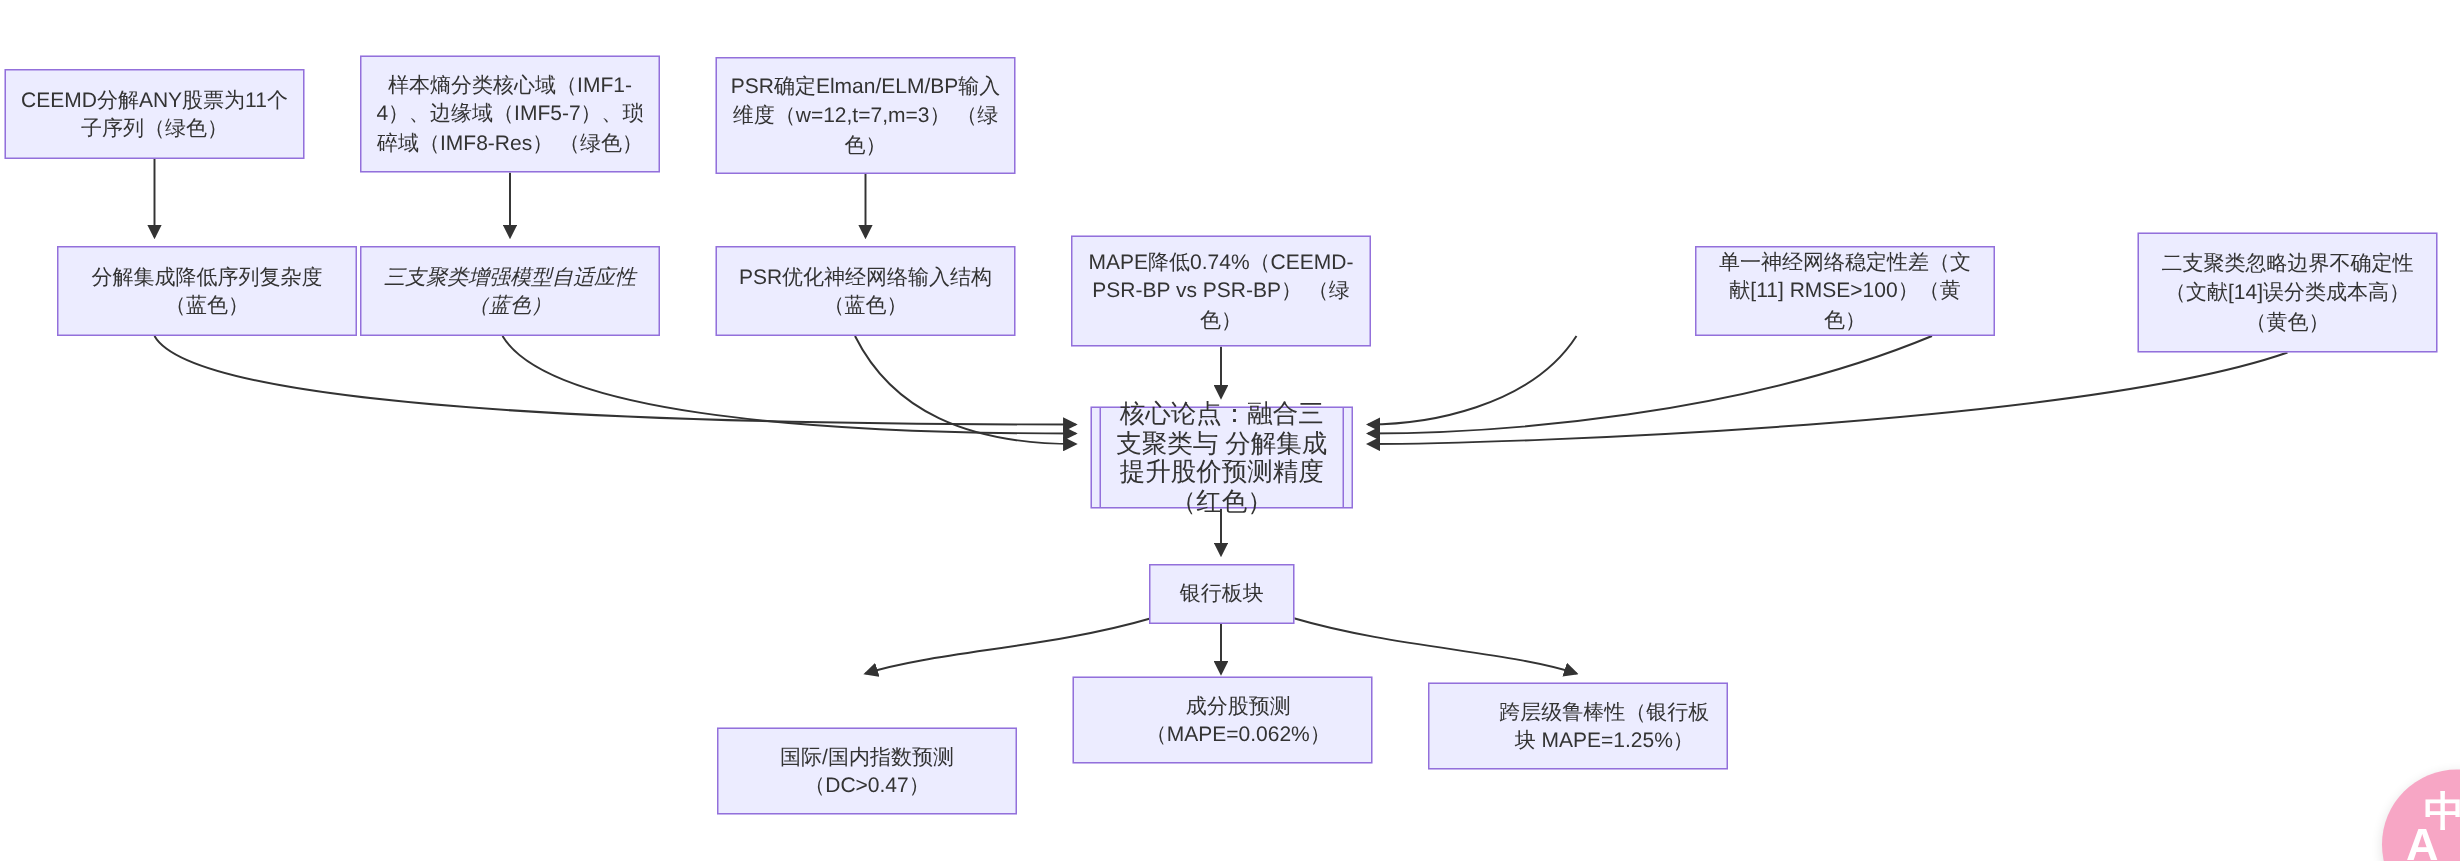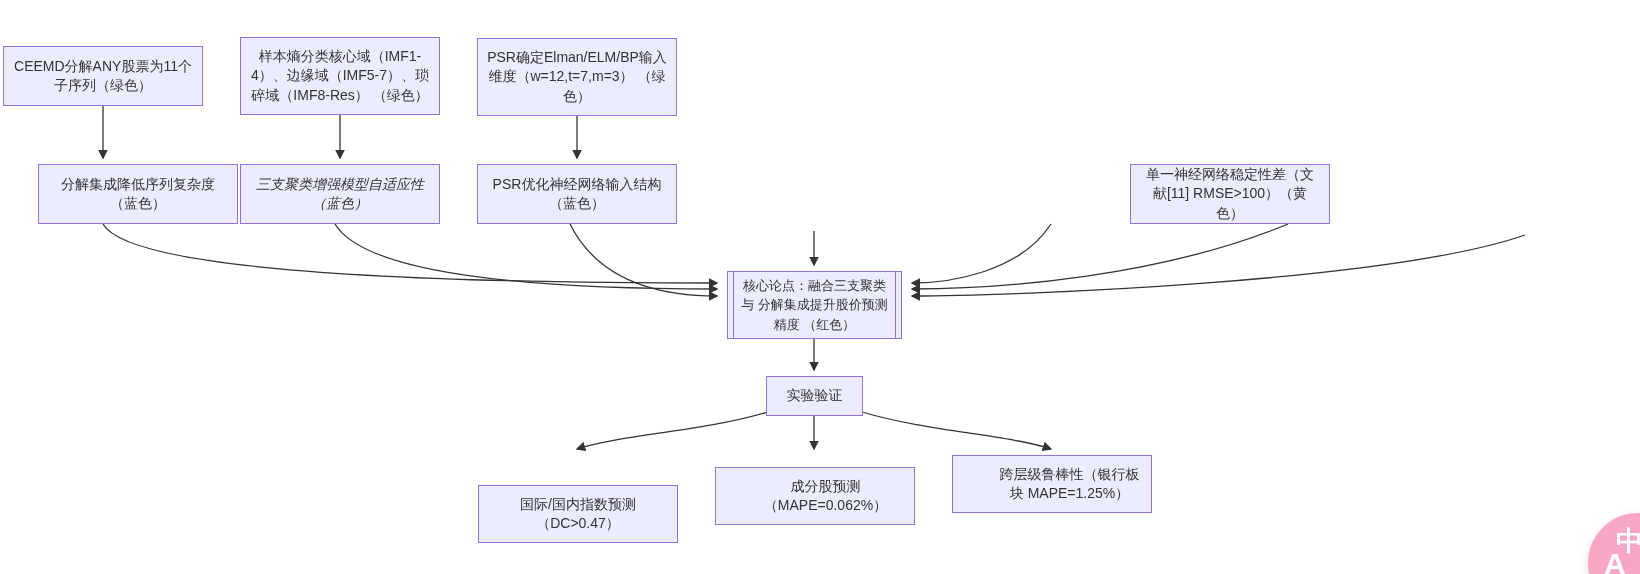--- a/index.html
+++ b/index.html
@@ -11,21 +11,21 @@
   .canvas{position:absolute;left:0;top:0;width:1404px;height:574px;}
   svg.edges{position:absolute;left:0;top:0;z-index:1;}
   .node{
     position:absolute;z-index:2;box-sizing:border-box;
     background:#ECECFF;border:1px solid #9370DB;
     display:flex;align-items:center;justify-content:center;
     text-align:center;color:#333333;
     font-size:14px;line-height:19.5px;
     padding:4px 9px;
   }
-  .node.core{padding:4px 12px;font-size:13px;}
+  .node.core{padding:4px 12px;font-size:17px;}
   .node.core::before,.node.core::after{
     content:"";position:absolute;top:0;bottom:0;width:1px;background:#9370DB;
   }
   .node.core::before{left:5px;}
   .node.core::after{right:5px;}
   .translate-btn{
     position:absolute;z-index:3;
     left:1588px;top:513px;width:100px;height:100px;border-radius:50%;
     background:#F7A6C5;
     box-shadow:0 2px 8px rgba(0,0,0,0.12);
@@ -68,28 +68,30 @@
     </g>
   </svg>
 
   <div class="node" style="left:3px;top:46px;width:200px;height:60px;">CEEMD分解ANY股票为11个 子序列（绿色）</div>
   <div class="node" style="left:240px;top:37px;width:200px;height:78px;">样本熵分类核心域（IMF1-4）、边缘域（IMF5-7）、琐碎域（IMF8-Res） （绿色）</div>
   <div class="node" style="left:477px;top:38px;width:200px;height:78px;">PSR确定Elman/ELM/BP输入维度（w=12,t=7,m=3） （绿色）</div>
 
   <div class="node" style="left:3px;top:164px;width:200px;height:60px;margin-left:35px;">分解集成降低序列复杂度 （蓝色）</div>
   <div class="node" style="left:240px;top:164px;width:200px;height:60px;font-style:italic;">三支聚类增强模型自适应性 （蓝色）</div>
   <div class="node" style="left:477px;top:164px;width:200px;height:60px;">PSR优化神经网络输入结构 （蓝色）</div>
+  <div class="node" style="left:714px;top:157px;width:200px;height:74px;">MAPE降低0.74%（CEEMD-PSR-BP vs PSR-BP） （绿色）</div>
   <div class="node" style="left:1130px;top:164px;width:200px;height:60px;">单一神经网络稳定性差（文献[11] RMSE&gt;100）（黄色）</div>
+  <div class="node" style="left:1425px;top:155px;width:200px;height:80px;">二支聚类忽略边界不确定性 （文献[14]误分类成本高） （黄色）</div>
 
   <div class="node core" style="left:727px;top:271px;width:175px;height:68px;">核心论点：融合三支聚类与 分解集成提升股价预测精度 （红色）</div>
 
-  <div class="node" style="left:766px;top:376px;width:97px;height:40px;">实验验证</div>
+  <div class="node" style="left:766px;top:376px;width:97px;height:40px;">银行板块</div>
 
   <div class="node" style="left:478px;top:449px;width:200px;height:58px;margin-top:36px;">国际/国内指数预测 （DC&gt;0.47）</div>
-  <div class="node" style="left:715px;top:467px;width:200px;height:58px;padding-left:30px;">成分股预测 （MAPE=0.062%）</div>
+  <div class="node" style="left:715px;top:451px;width:200px;height:58px;padding-left:30px;">成分股预测 （MAPE=0.062%）</div>
   <div class="node" style="left:952px;top:455px;width:200px;height:58px;padding-left:44px;">跨层级鲁棒性（银行板块 MAPE=1.25%）</div>
 
   <div class="translate-btn">
     <span class="zh">中</span>
     <span class="en">A</span>
   </div>
 
 </div>
 
 </body></html>

